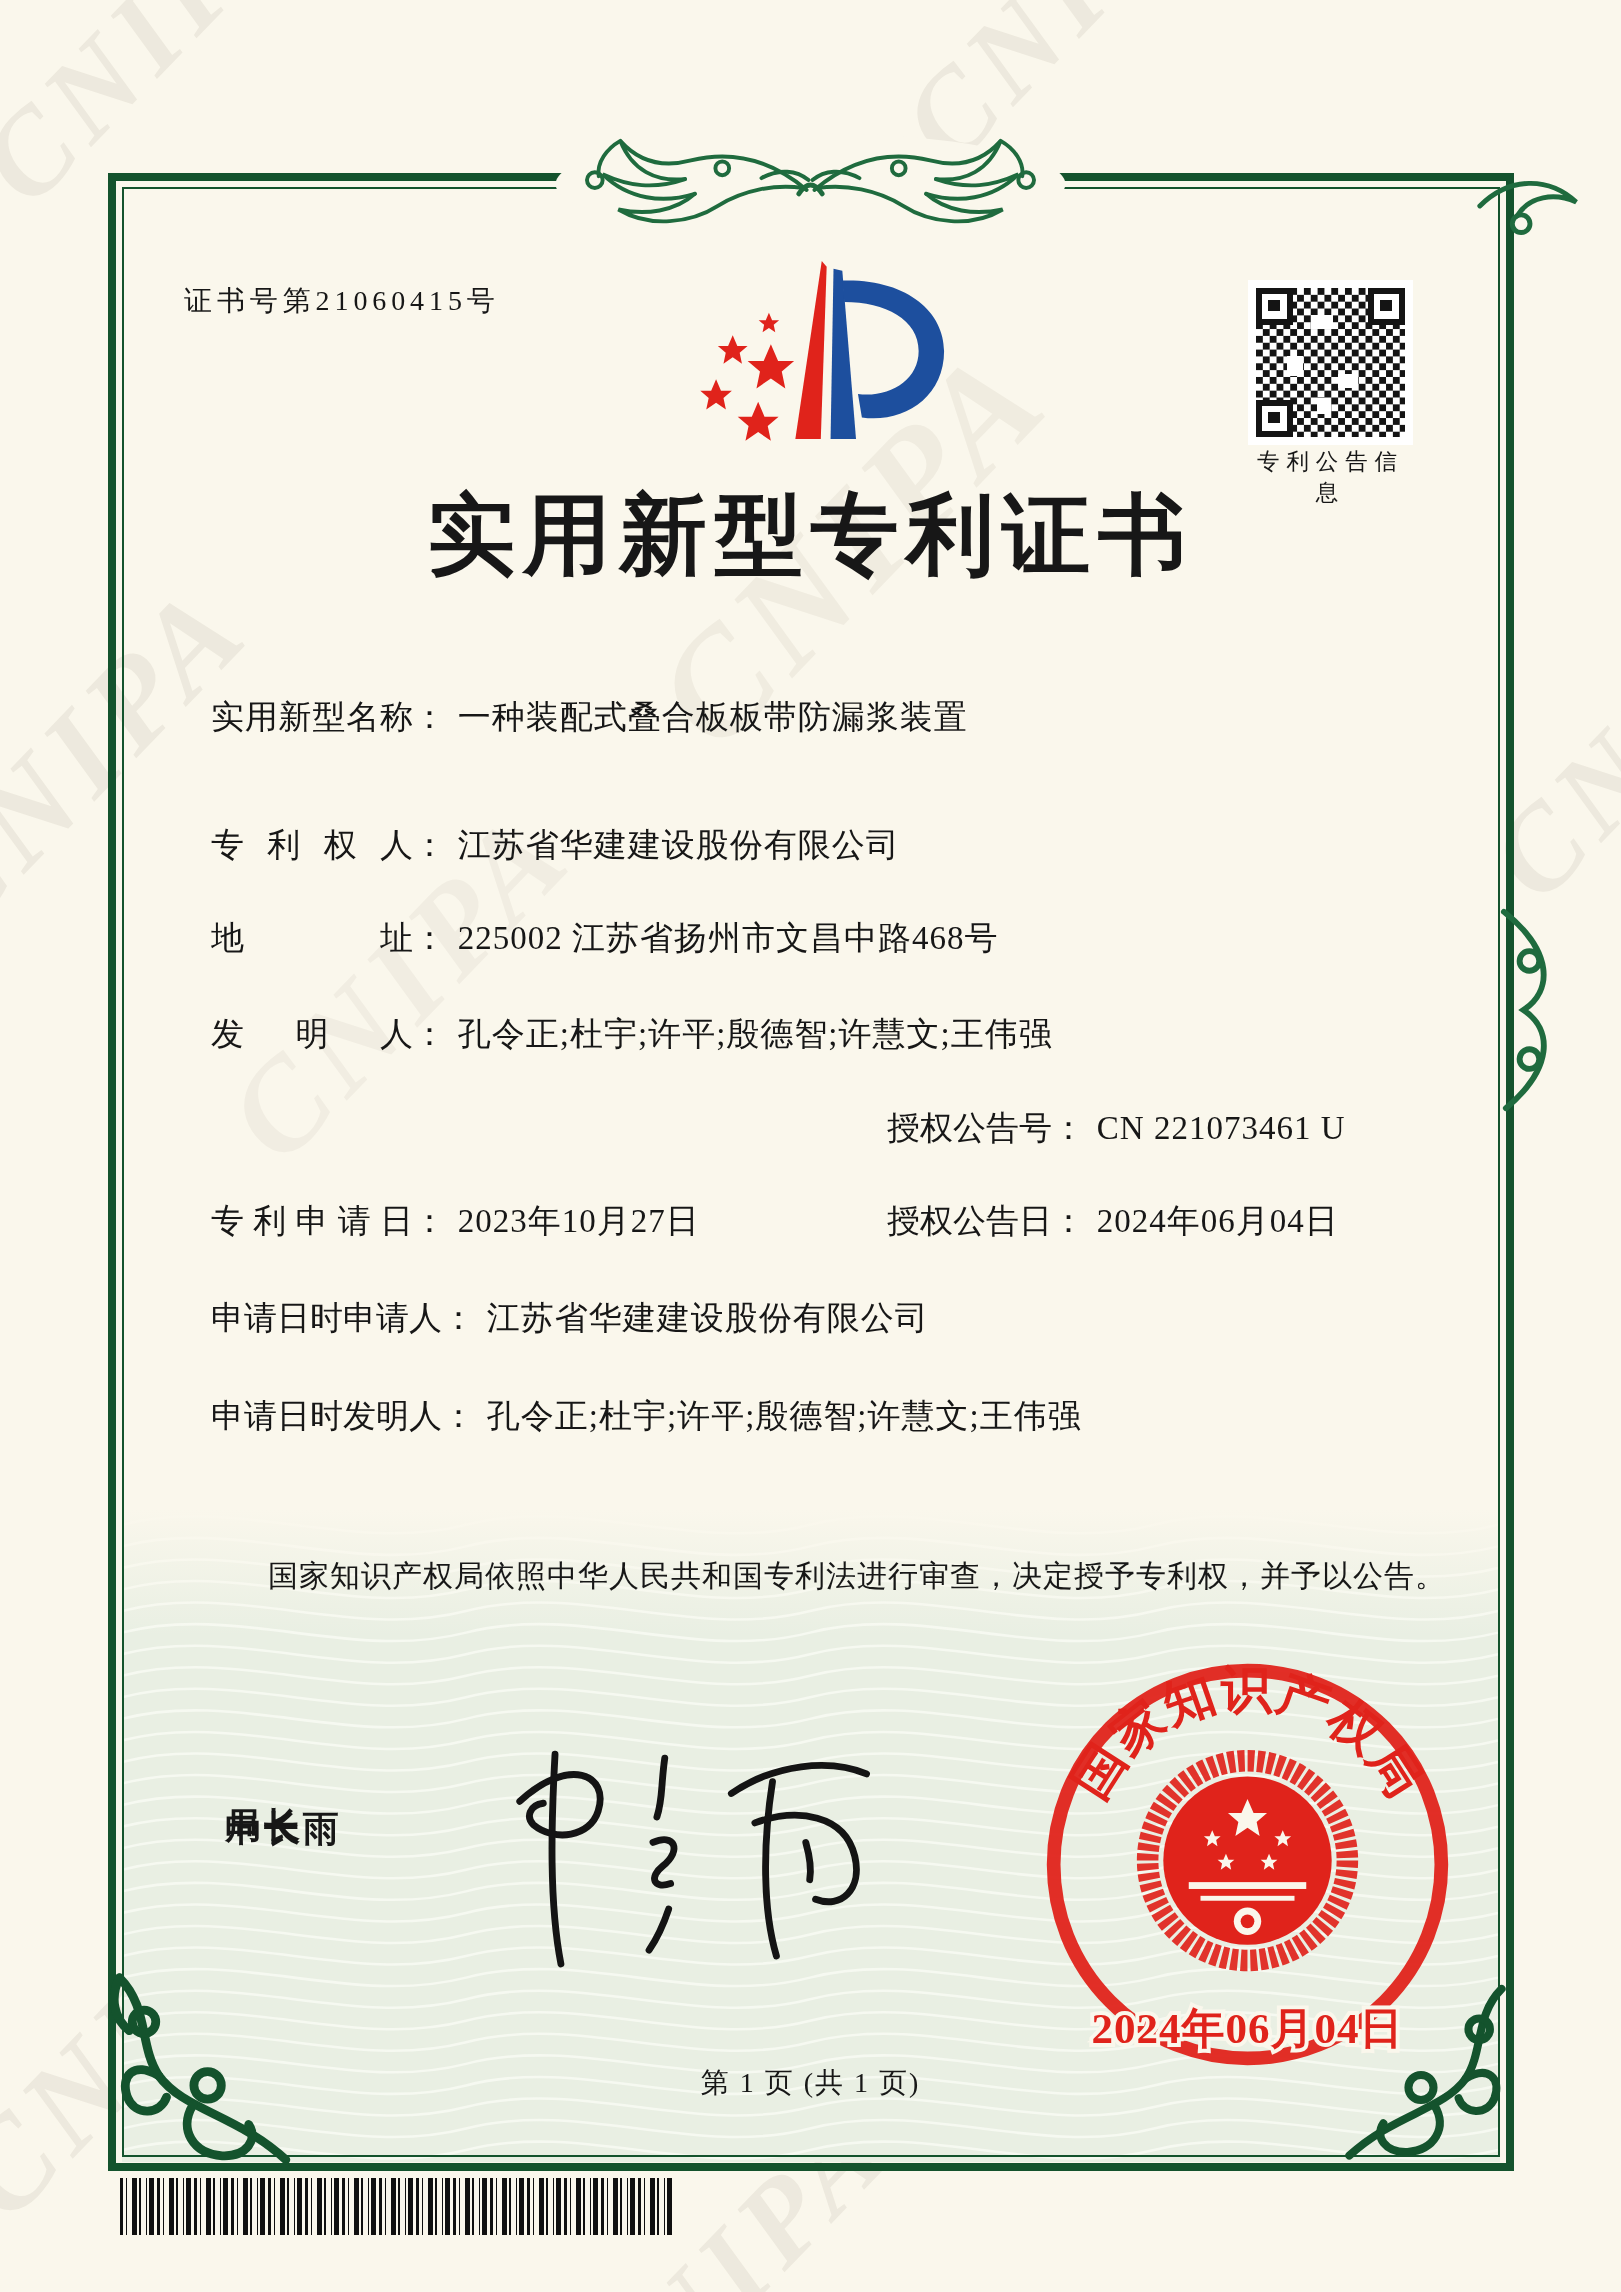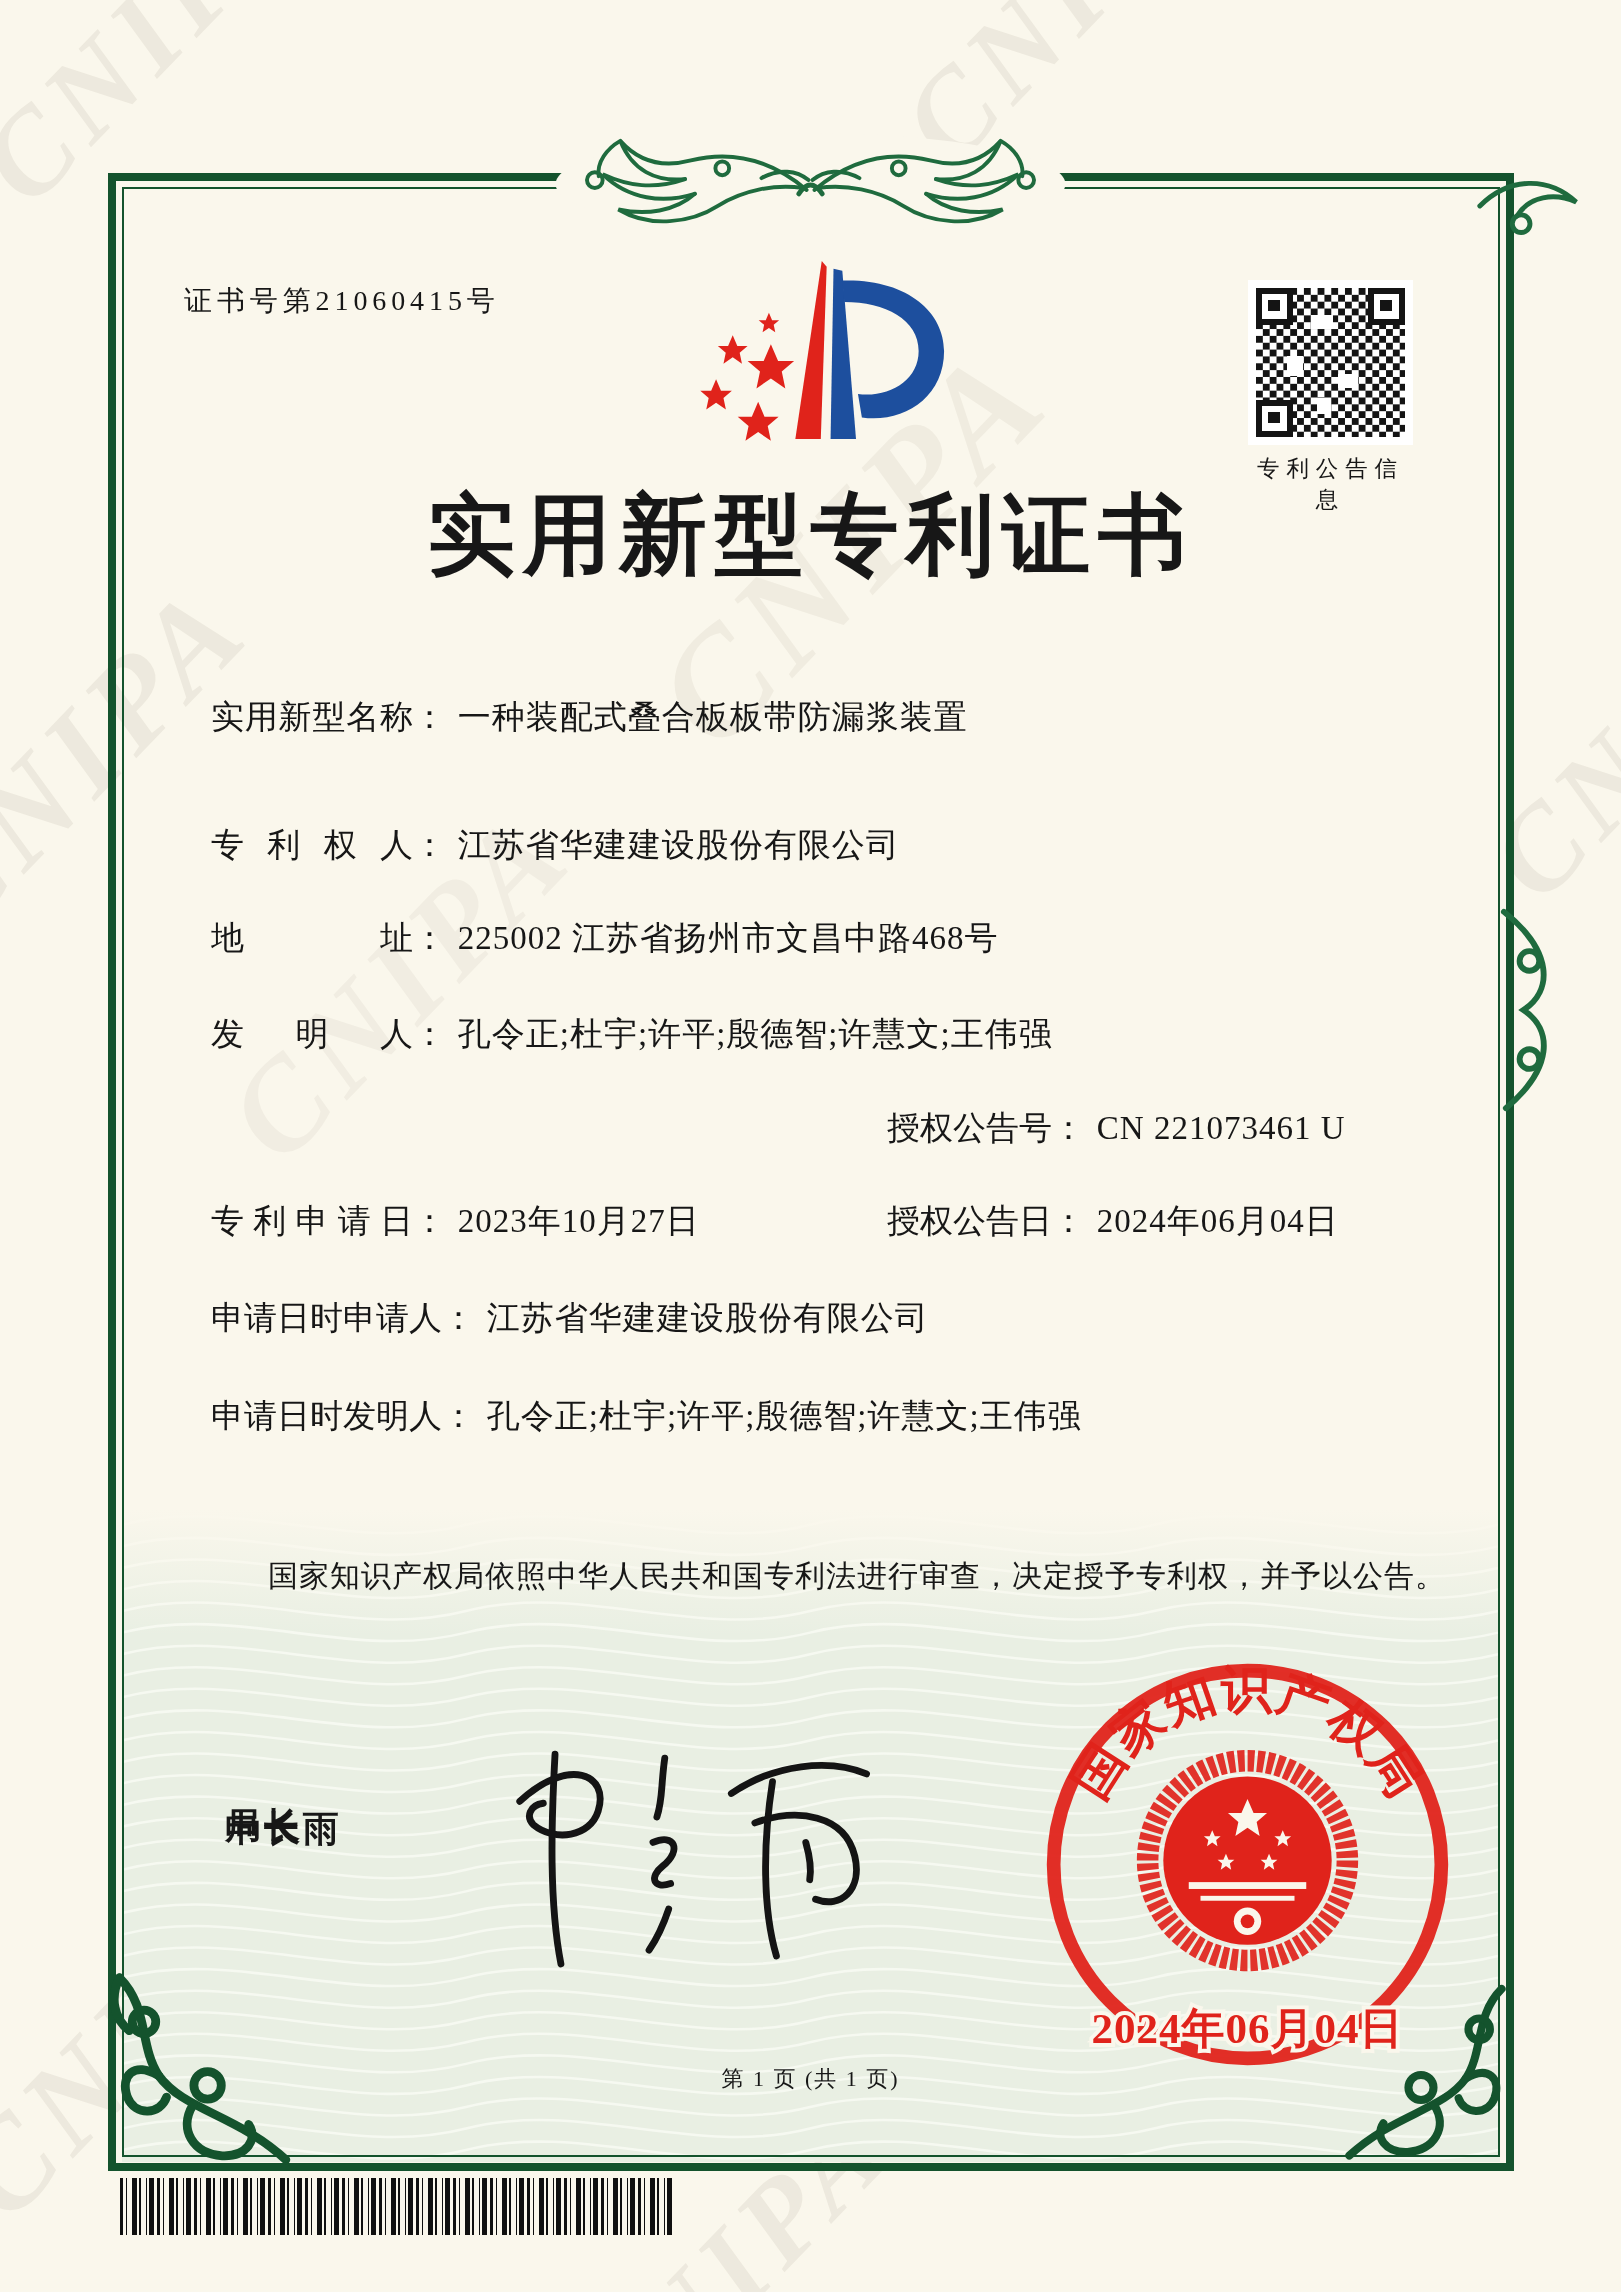--- a/index.html
+++ b/index.html
@@ -37,21 +37,21 @@
   }
   .qr-modules{
     position:absolute; left:7.8px; top:7.8px; width:149px; height:149px;
     background:
       repeating-conic-gradient(#141414 0 25%, transparent 0 50%);
     background-size:13.7px 13.7px;
   }
   .qr-hole{ position:absolute; background:#fff; }
   .finder{ position:absolute; width:37px; height:37px; border:6.9px solid #141414; background:#fff; box-sizing:border-box; }
   .finder::after{ content:""; position:absolute; left:5.9px; top:5.9px; width:11.8px; height:11.8px; background:#141414; }
-  .qr-label{ margin-top:8px; font-size:22.5px; letter-spacing:6.9px; }
+  .qr-label{ margin-top:1px; font-size:22.5px; letter-spacing:6.9px; }
   .title{
     position:absolute; left:0; top:476px; width:100%;
     text-align:center; font-size:88px; font-weight:bold; letter-spacing:7.8px;
   }
   
   .row{ position:absolute; left:211px; font-size:33px; white-space:nowrap; }
   .row .lbl{
     display:inline-block; width:202px; text-align:justify; text-align-last:justify;
     vertical-align:bottom;
   }
@@ -72,21 +72,21 @@
   .wave-fade{ position:absolute; left:0; top:0; width:100%; height:127px;
     background:linear-gradient(#faf7ec, rgba(250,247,236,0)); }
   
   .commish{ position:absolute; left:225px; font-size:36px; letter-spacing:2.9px;
     font-family:"Liberation Sans","DejaVu Sans",sans-serif; font-weight:700;}
   .sig{ position:absolute; left:461px; top:1717px; }
   
   .seal{ position:absolute; left:1037px; top:1654px; }
   
   .page-num{ position:absolute; left:0; top:2064px; width:100%; text-align:center;
-    font-size:22px; letter-spacing:2px; }
+    font-size:28px; letter-spacing:2px; }
   .barcode{
     position:absolute; left:120px; top:2178px; width:555px; height:57px;
     background:repeating-linear-gradient(90deg,
       #101010 0 2.9px, transparent 2.9px 5.9px,
       #101010 5.9px 6.9px, transparent 6.9px 11.8px,
       #101010 11.8px 16.7px, transparent 16.7px 18.6px,
       #101010 18.6px 20.6px, transparent 20.6px 25.5px,
       #101010 25.5px 27.4px, transparent 27.4px 29px,
       #101010 29px 34px, transparent 34px 37px);
   }

